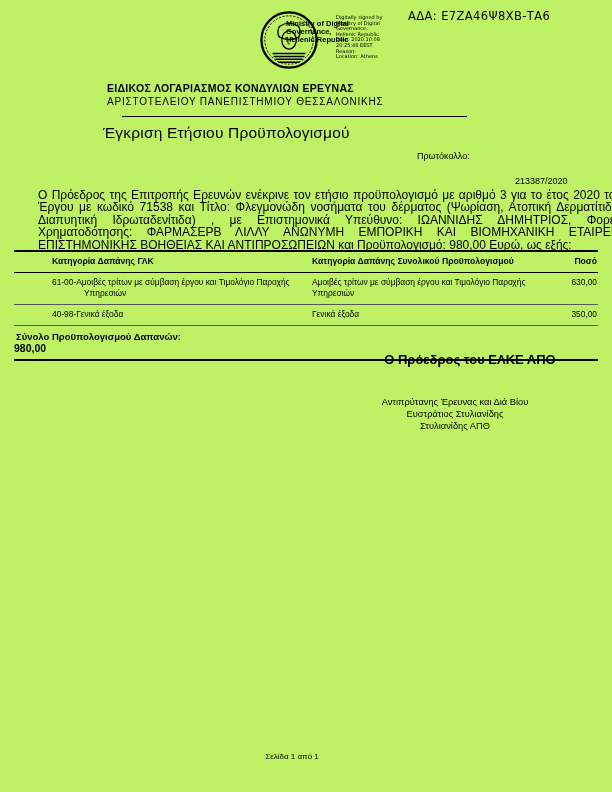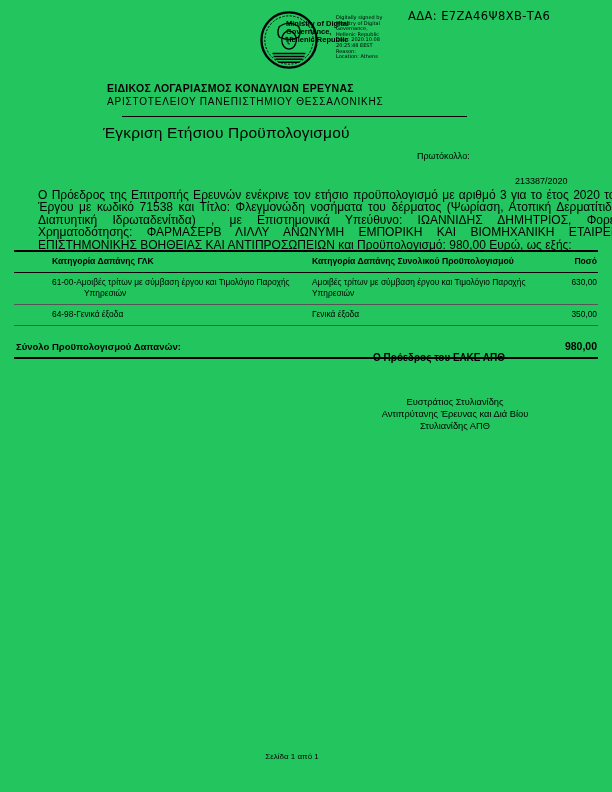--- a/index.html
+++ b/index.html
@@ -1,18 +1,18 @@
 <!DOCTYPE html>
 <html><head>
 <meta charset="utf-8">
 <style>
   html,body { margin:0; padding:0; background:#e8e8e8; }
   .page {
     position:relative; width:612px; height:792px; margin:0 auto;
-    background:#22c55e; color:#000;
+    background:#bef264; color:#000;
     font-family:"Liberation Sans", sans-serif;
     overflow:hidden;
   }
   
   .ada {
     position:absolute; left:408px; top:9px;
     font-size:11.5px; letter-spacing:0.4px; color:#000;
     font-family:"DejaVu Sans", sans-serif;
   }
   .stamp { position:absolute; left:260px; top:11px; width:200px; height:58px; }
@@ -47,27 +47,28 @@
   .tbl-head {
     display:flex; border-top:2px solid #000; border-bottom:1.2px solid #000;
     padding:4px 0 6px 0; font-weight:bold; font-size:8.6px;
   }
   .tbl-row { display:flex; border-bottom:0.8px solid #555; padding:4px 0 5px 0; font-size:8.4px; line-height:11px; }
   .c1 { width:262px; padding-left:2px; box-sizing:border-box;margin-left:36px; }
   .c1.hang { padding-left:34px; text-indent:-32px; }
   .c2 { width:236px; padding-right:10px; box-sizing:border-box; }
   .c3 { flex:1; text-align:right; padding-right:1px; }
   .tbl-total {
-    display:flex; align-items:flex-end; border-bottom:2.6px solid #000;
+    display:flex; align-items:flex-start; border-bottom:2.6px solid #000;
     padding:5px 0 5px 0;
+    flex-direction:column;
   }
   .tbl-total .lbl { width:498px; font-weight:bold; font-size:9.5px; padding-left:2px; box-sizing:border-box; }
-  .tbl-total .amt { flex:1; text-align:right; font-weight:bold; font-size:10.5px; padding-right:1px;margin-top:9px; }
+  .tbl-total .amt { flex:1; text-align:right; font-weight:bold; font-size:10.5px; padding-right:1px; }
   
-  .sig-title { position:absolute; left:339px; top:352px; width:200px; text-align:center; font-size:10px; font-weight:bold; }
+  .sig-title { position:absolute; left:370px; top:352px; width:200px; text-align:center; font-size:13px; font-weight:bold; }
   .sig-block { position:absolute; left:340px; top:396px; width:230px; text-align:center; font-size:9.3px; line-height:12px; }
   
   .footer { position:absolute; left:0; top:752px; width:584px; text-align:center; font-size:8px; }
 </style>
 </head>
 <body>
 
 <div class="page">
 
   <div class="ada">ΑΔΑ: E7ZA46Ψ8ΧΒ-ΤΑ6</div>
@@ -118,32 +119,32 @@
       <div class="c1">Κατηγορία Δαπάνης ΓΛΚ</div>
       <div class="c2">Κατηγορία Δαπάνης Συνολικού Προϋπολογισμού</div>
       <div class="c3">Ποσό</div>
     </div>
     <div class="tbl-row">
       <div class="c1 hang">61-00-Αμοιβές τρίτων με σύμβαση έργου και Τιμολόγιο Παροχής Υπηρεσιών</div>
       <div class="c2">Αμοιβές τρίτων με σύμβαση έργου και Τιμολόγιο Παροχής Υπηρεσιών</div>
       <div class="c3">630,00</div>
     </div>
     <div class="tbl-row">
-      <div class="c1 hang">64-98-Γενικά έξοδα</div>
+      <div class="c1 hang">40-98-Γενικά έξοδα</div>
       <div class="c2">Γενικά έξοδα</div>
       <div class="c3">350,00</div>
     </div>
     <div class="tbl-total">
       <div class="lbl">Σύνολο Προϋπολογισμού Δαπανών:</div>
       <div class="amt">980,00</div>
     </div>
   </div>
 
   <div class="sig-title">Ο Πρόεδρος του ΕΛΚΕ ΑΠΘ</div>
   <div class="sig-block">
+    <div>Αντιπρύτανης Έρευνας και Διά Βίου</div>
     <div>Ευστράτιος Στυλιανίδης</div>
-    <div>Αντιπρύτανης Έρευνας και Διά Βίου</div>
     <div>Στυλιανίδης ΑΠΘ</div>
   </div>
 
   <div class="footer">Σελίδα 1 από 1</div>
 
 </div>
 
 </body></html>

